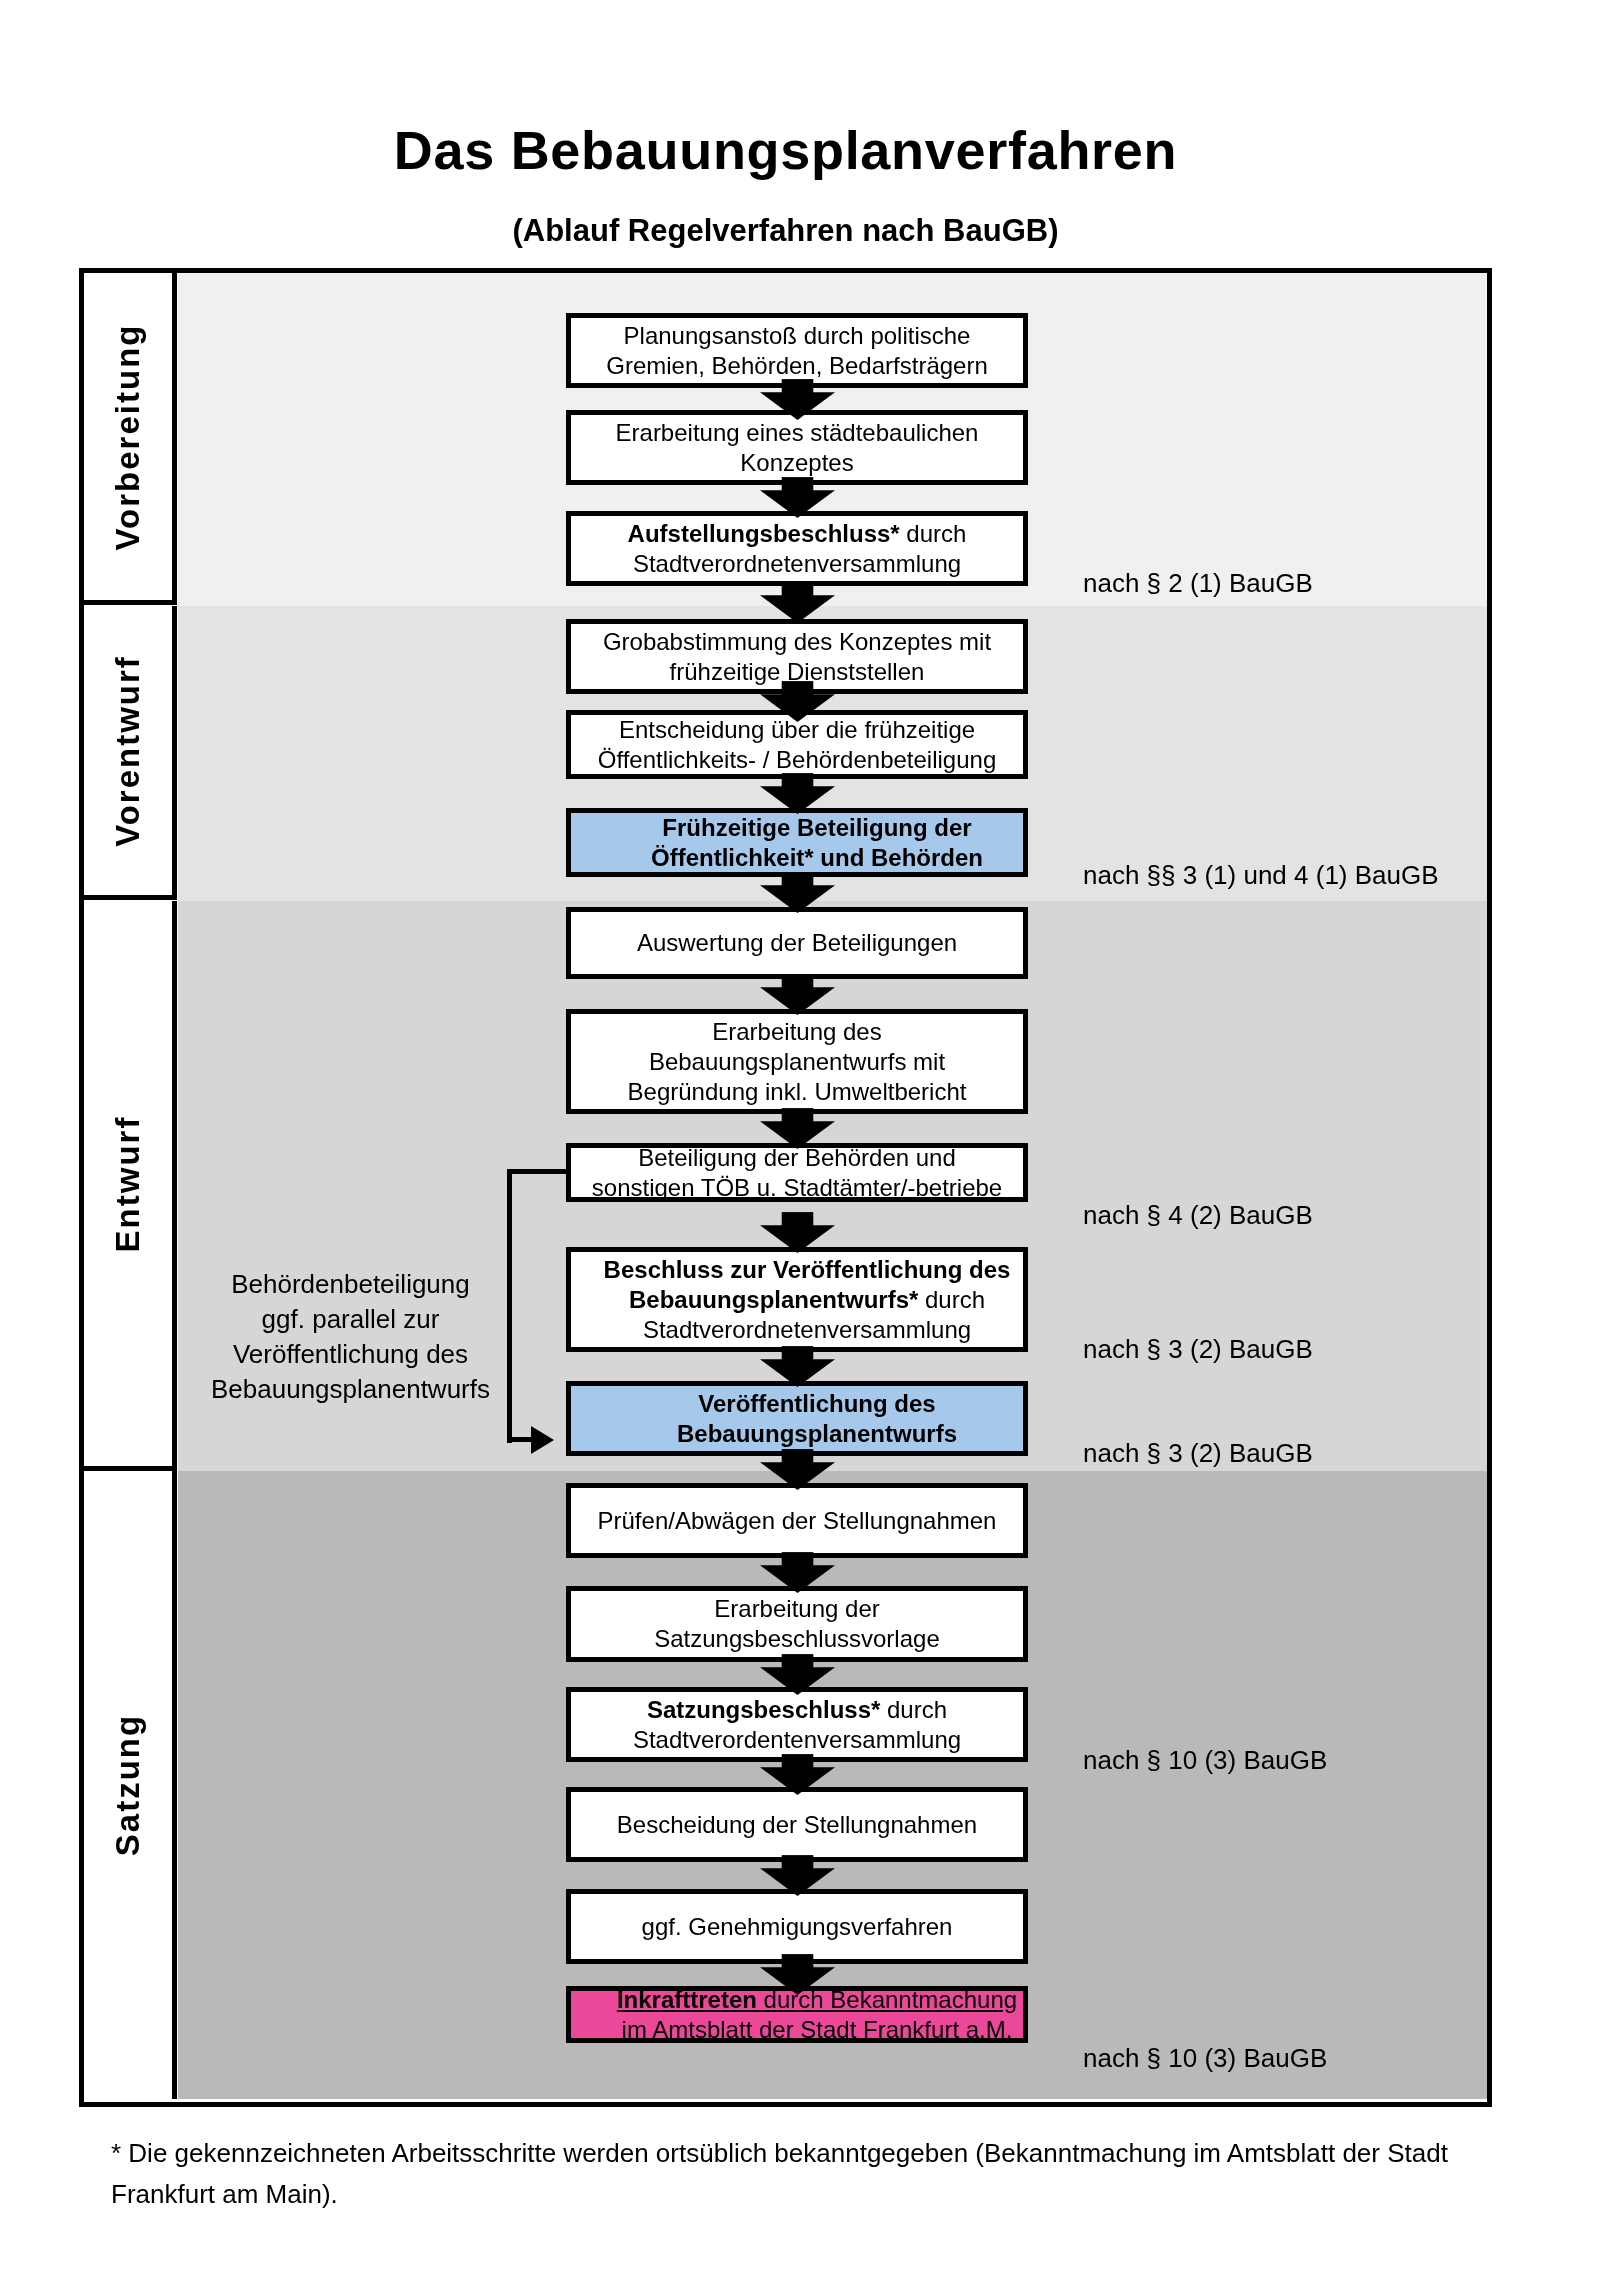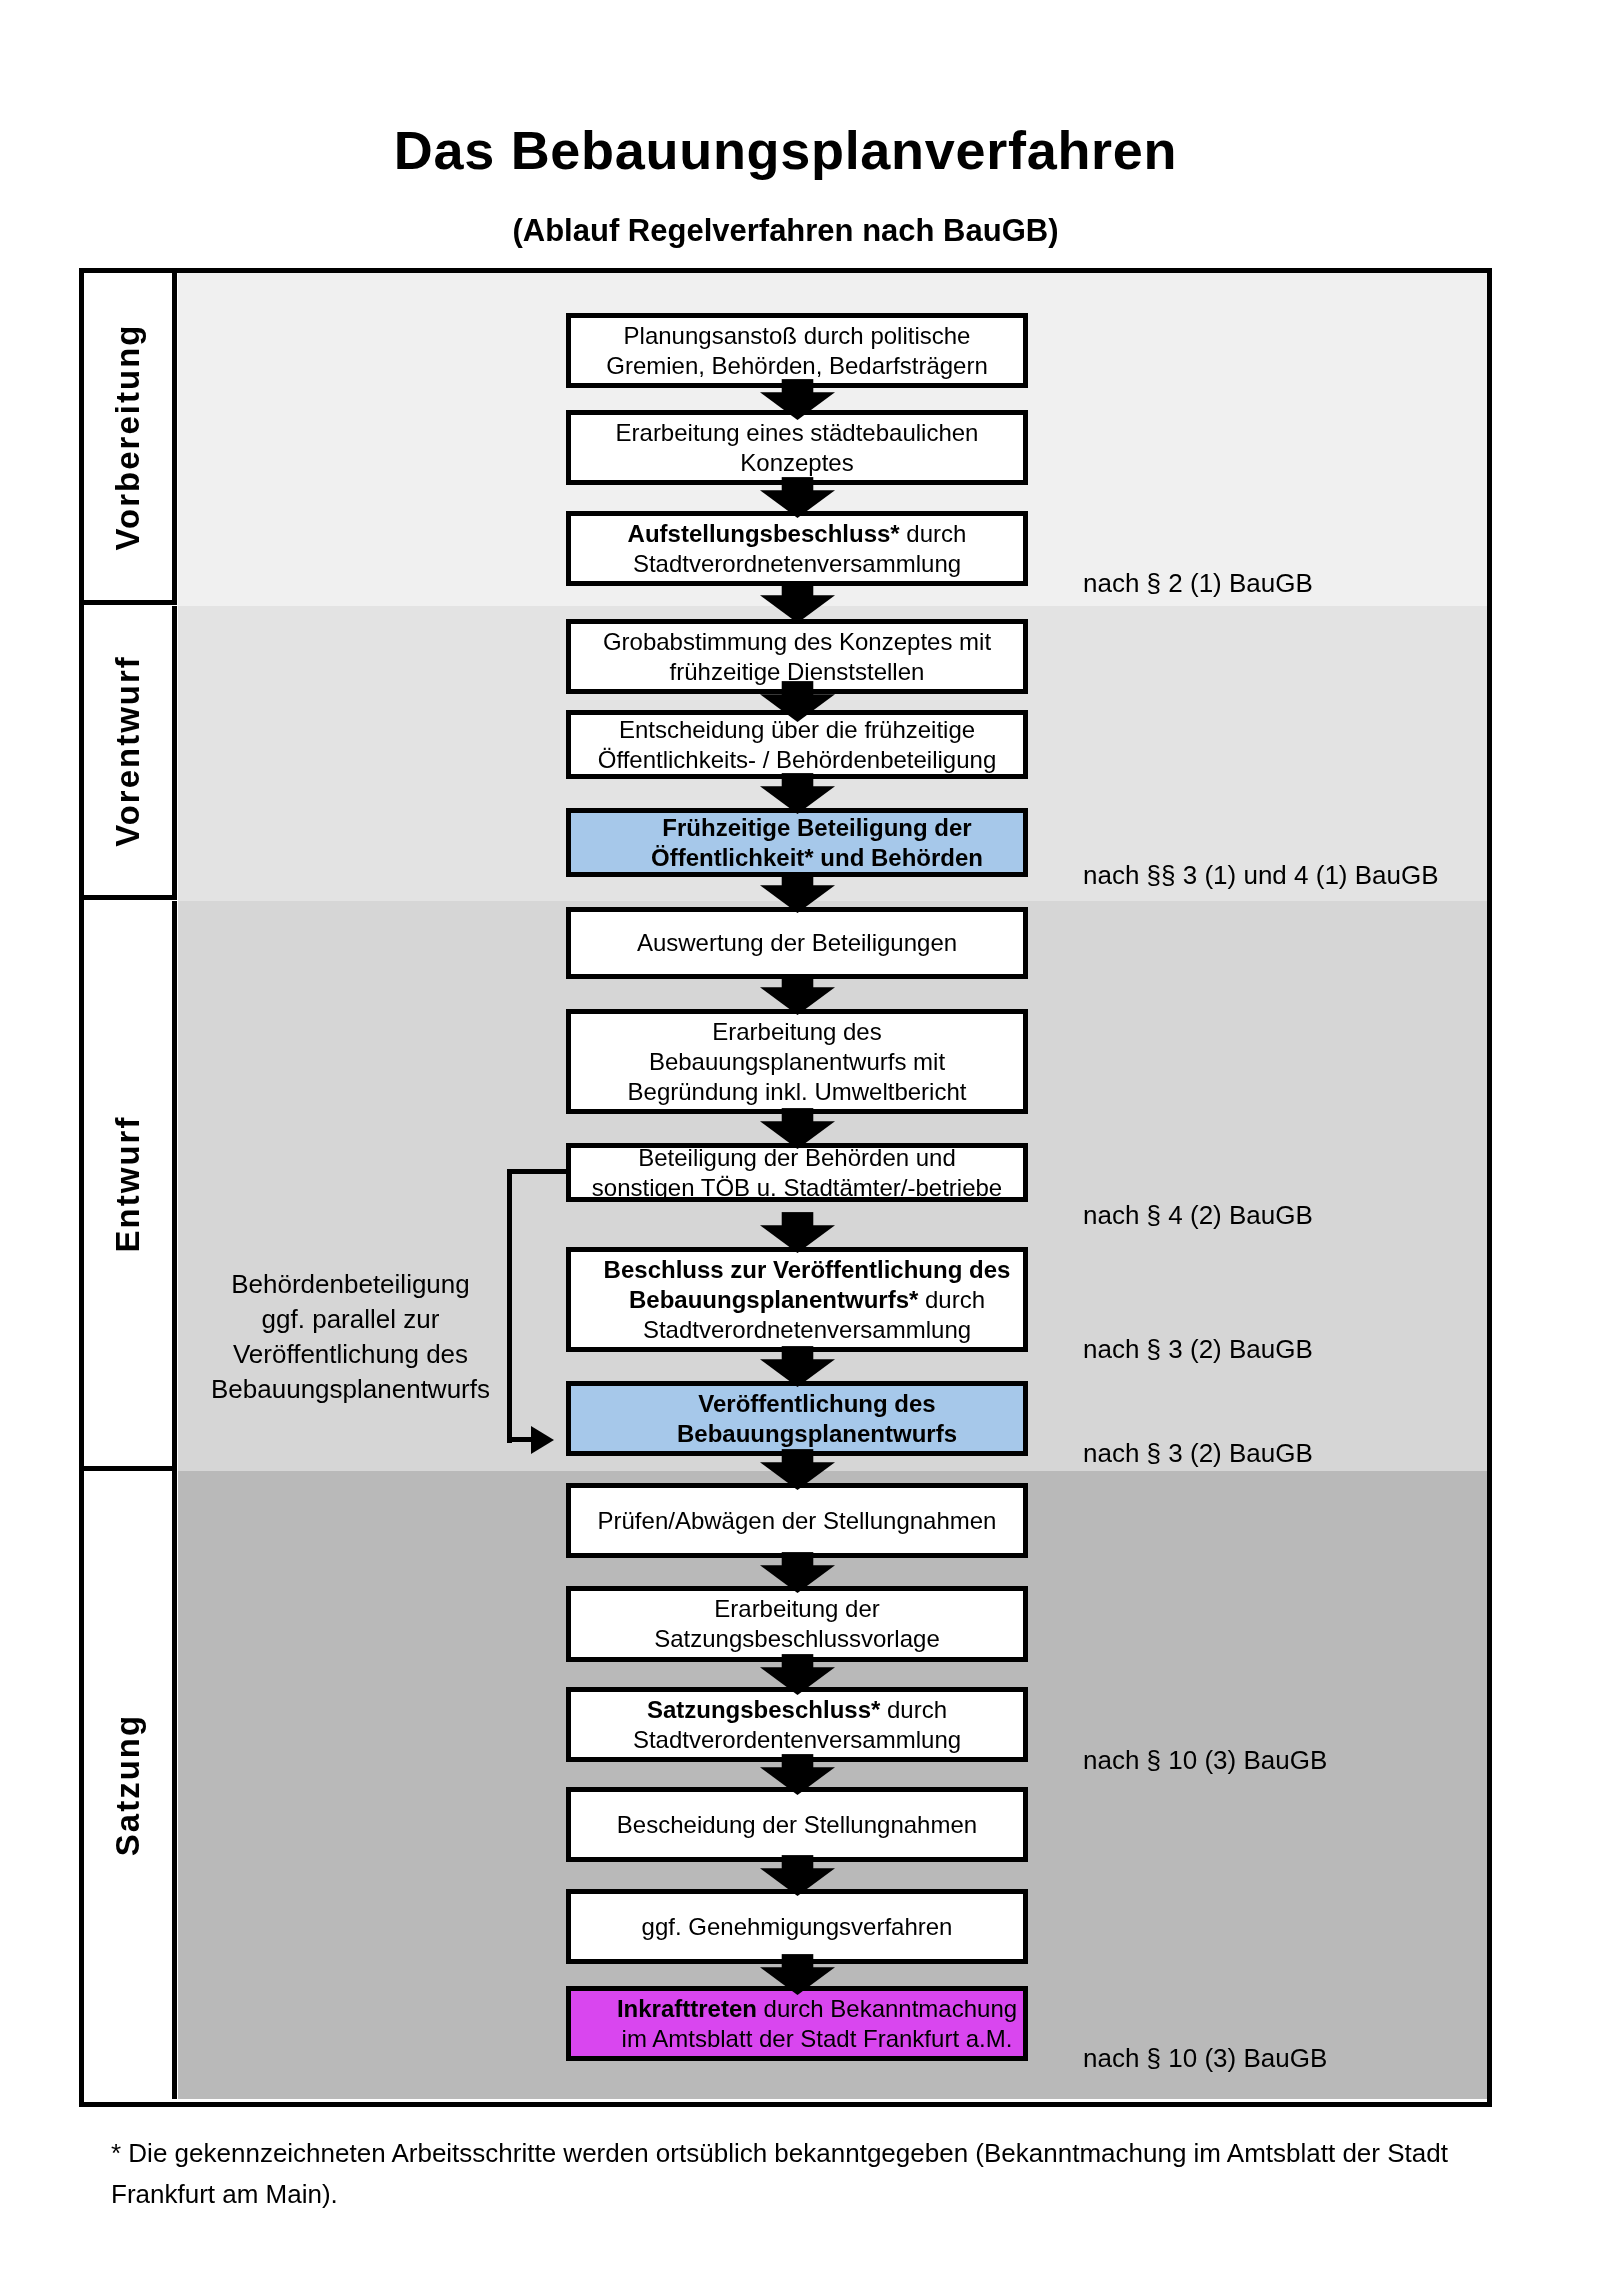--- a/index.html
+++ b/index.html
@@ -261,21 +261,21 @@
       </div>
       <div class="box" style="top: 1889px; height: 75px;">
         <div class="ln"><span>ggf. Genehmigungsverfahren</span></div>
       </div>
       <div class="arrow" style="top: 1954px;">
         <svg width="75" height="41" viewBox="0 0 114 62" xmlns="http://www.w3.org/2000/svg">
           <rect x="33" y="0" width="48" height="24" fill="#000"></rect>
           <polygon points="0,20 114,20 57,62" fill="#000"></polygon>
         </svg>
       </div>
-      <div class="box hl" style="top: 1986px; height: 75px; background: #d946ef;">
+      <div class="box hl" style="top: 1986px; height: 57px; background: #ec4899; text-decoration: underline;">
         <div class="ln"><span class="bseg">Inkrafttreten</span><span> durch Bekanntmachung</span></div>
         <div class="ln"><span>im Amtsblatt der Stadt Frankfurt a.M.</span></div>
       </div>
       <div class="ref" style="top: 2042px;">nach § 10 (3) BauGB</div>
     </div>
 
   <div id="footnote">* Die gekennzeichneten Arbeitsschritte werden ortsüblich bekanntgegeben (Bekanntmachung im Amtsblatt der Stadt
 Frankfurt am Main).</div>
 </div>
 

